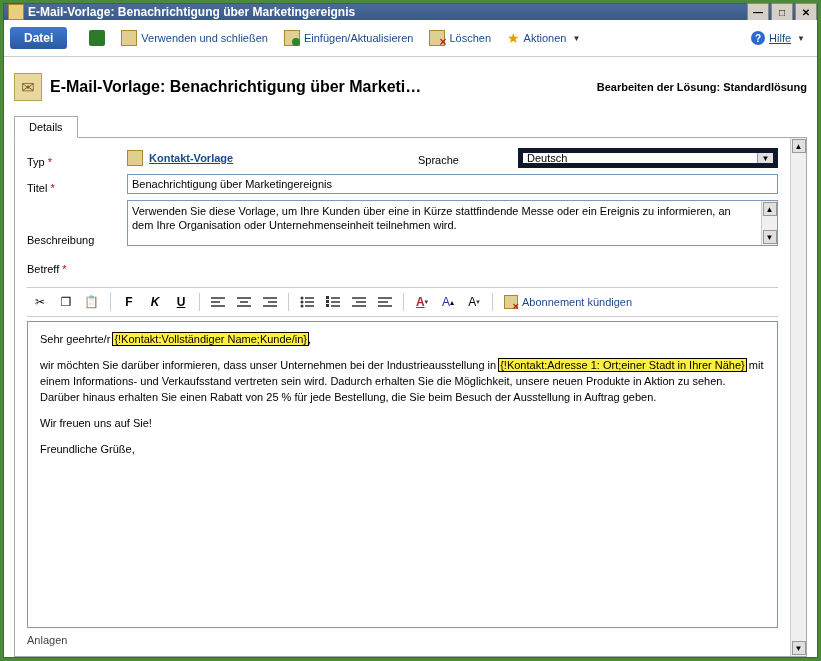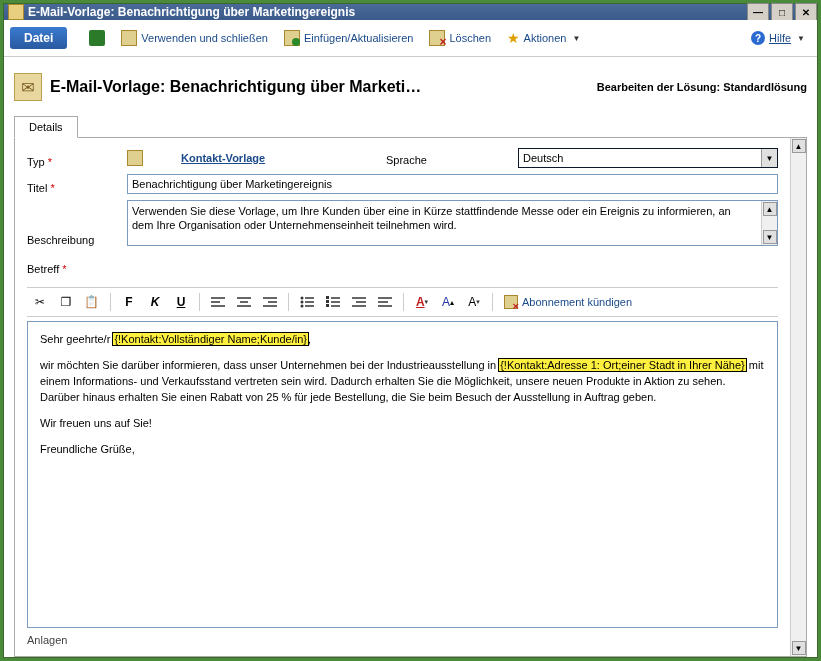--- a/index.html
+++ b/index.html
@@ -33,25 +33,25 @@
 .tabs { display: flex; border-bottom: 1px solid #aaa; margin-bottom: 0; align-items: flex-end; }
 .tab { padding: 4px 14px; border: 1px solid #aaa; border-bottom: 1px solid #fff; background: #fff; position: relative; top: 1px; cursor: pointer; }
 .panel { border: 1px solid #aaa; border-top: none; flex: 1; display: flex; overflow: hidden; }
 .form { flex: 1; padding: 10px 12px; overflow: hidden; display:flex; flex-direction:column; }
 .scrollbar { width: 16px; background: #f0f0f0; border-left: 1px solid #ccc; display: flex; flex-direction: column; align-items: center; }
 .sbtn { width: 14px; height: 14px; background: #e0e0e0; border: 1px solid #999; margin: 1px 0; font-size: 8px; display: flex; align-items: center; justify-content: center; cursor: pointer; }
 .sbar-track{flex:1;}
 .row { display: flex; align-items: flex-end; margin-bottom: 6px; }
 .row label { width: 100px; padding-top: 3px; }
 .req { color: #c00; }
-.val { flex: 1; gap: 32px; }
+.val { flex: 1; }
 .link { color: #1a4a8a; text-decoration: underline; cursor: pointer; font-weight: bold; }
 .ctlicon { width: 16px; height: 16px; background: #e0d090; border: 1px solid #aa8830; margin-right: 6px; display:inline-block; vertical-align:middle; }
 .langlbl { width: 80px; }
-.select { flex: 1; border: 1px solid #0f172a; height: 20px; display: flex; align-items: center; padding: 0 4px; background: #fff; position: relative; cursor:pointer; }
+.select { flex: 1; border: 5px solid #0f172a; height: 20px; display: flex; align-items: center; padding: 0 4px; background: #fff; position: relative; cursor:pointer; }
 .select .dd { position: absolute; right: 0; top: 0; width: 16px; height: 100%; background: #e0e0e0; border-left: 1px solid #999; display: flex; align-items: center; justify-content: center; font-size: 8px; }
 .txt { flex: 1; border: 1px solid #7a9ac0; height: 20px; padding: 2px 4px; background: #fff; font-family: inherit; font-size: 11px; }
 .desc { flex: 1; border: 1px solid #7a9ac0; height: 46px; padding: 3px 4px; background: #fff; font-size: 11px; position: relative; }
 .desc .scrollbar { position: absolute; right: 0; top: 0; height: 100%; }
 .desc-text{ padding-right:18px; line-height:1.3; }
 .editor-tb { display: flex; align-items: center; gap: 4px; border-top: 1px solid #ccc; border-bottom: 1px solid #ccc; padding: 4px 2px; margin-top: 6px; flex-wrap: nowrap; }
 .ebtn { width: 22px; height: 20px; display: flex; align-items: center; justify-content: center; cursor: pointer; border-radius: 2px; font-size: 12px; }
 .sep { width: 1px; height: 18px; background: #ccc; margin: 0 3px; }
 .bold{font-weight:bold;} .italic{font-style:italic;font-weight:bold;} .uline{text-decoration:underline;font-weight:bold;}
 .fc{color:#c02020;} .fi{color:#2030a0;} .fd{color:#000;}

